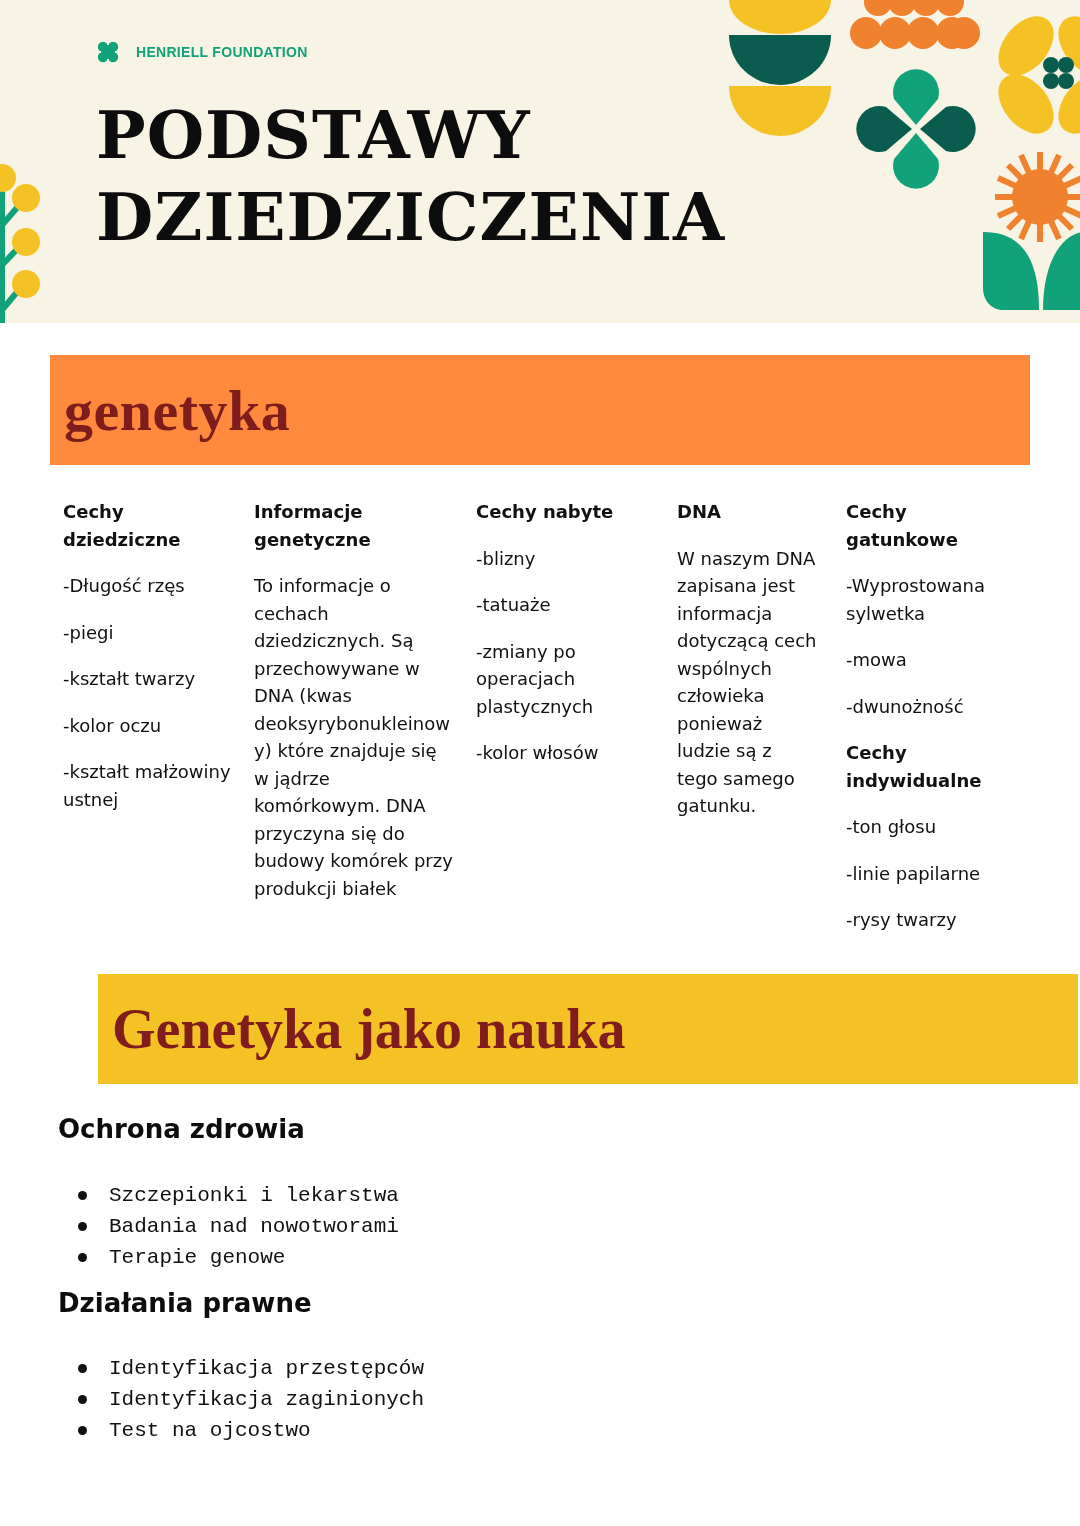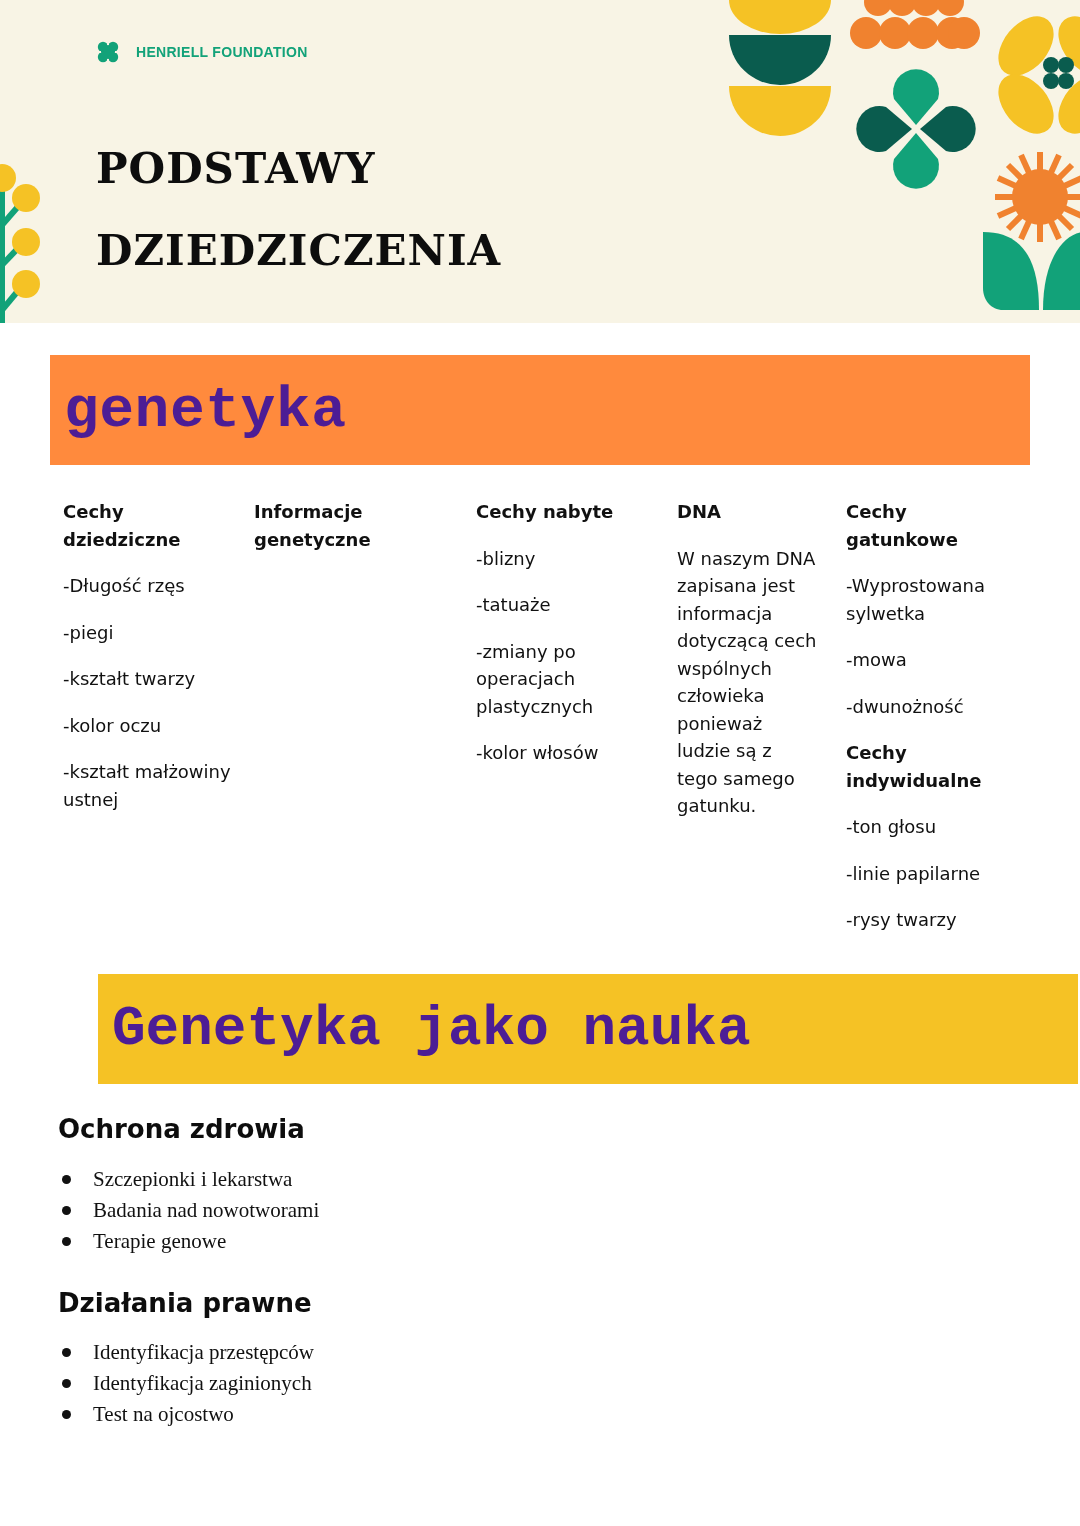--- a/index.html
+++ b/index.html
@@ -14,58 +14,58 @@
     background: #f8f4e5; overflow: hidden;
   }
   .brand {
     position: absolute; left: 96px; top: 40px; display: flex; align-items: center; gap: 16px;
   }
   .brand-label {
     font-family: "Liberation Sans", sans-serif; font-weight: 700; font-size: 14px;
     letter-spacing: 0.3px; color: #12a279;
   }
   .title {
-    position: absolute; left: 96px; top: 128px; margin: 0;
-    font-family: "DejaVu Serif", serif; font-weight: 900; font-size: 42px;
+    position: absolute; left: 96px; top: 94px; margin: 0;
+    font-family: "DejaVu Serif", serif; font-weight: 900; font-size: 66px;
     line-height: 82px; letter-spacing: 1px; color: #0d0d0d;
   }
   .title span { display: block; }
   .deco { position: absolute; }
 
   .banner {
     position: absolute; left: 50px; width: 980px;
     display: flex; align-items: center;
   }
   .banner-orange { top: 355px; height: 110px; background: #ff8a3d; }
   .banner-yellow { top: 974px; height: 110px; background: #f5c225; margin-left: 48px; }
   .banner h2 {
     margin: 0 0 0 14px;
-    font-family: Liberation Mono, monospace; font-weight: 900; color: #4c1d95;
+    font-family: Liberation Serif, serif; font-weight: 900; color: #7f1d1d;
   }
   .banner-orange h2 { font-size: 58px; letter-spacing: 0.5px; }
   .banner-yellow h2 { font-size: 56px; letter-spacing: 0px; }
 
   .col {
     position: absolute; top: 498px;
     font-family: "DejaVu Sans", sans-serif; font-size: 18px; line-height: 27.5px;
     color: #111;
   }
   .col h3 {
     margin: 0 0 19px 0; font-size: 18px; font-weight: 700; line-height: 27.5px;
   }
   .col .item { margin: 12px 0 19px 0; }
   .col p { margin: 0; }
 
   .sub-heading {
     position: absolute; left: 50px; margin: 8px;
     font-family: "DejaVu Sans", sans-serif; font-weight: 700; font-size: 26px; color: #0d0d0d;
   }
   .bullets {
-    position: absolute; left: 62px; margin: 0; padding: 0; list-style: none;
-    font-family: Liberation Serif, serif; font-size: 21px; line-height: 31px; color: #111;
+    position: absolute; left: 62px; margin: 16px; padding: 0; list-style: none;
+    font-family: Liberation Mono, monospace; font-size: 21px; line-height: 31px; color: #111;
   }
   .bullets li { display: flex; align-items: center; }
   .bullet-dot {
     width: 9px; height: 9px; border-radius: 50%; background: #111; margin-right: 22px; flex: none;
   }
 </style>
 </head>
 <body>
 
 <div class="header">
@@ -177,20 +177,21 @@
   <h3>Cechy dziedziczne</h3>
   <div class="item">-Długość rzęs</div>
   <div class="item">-piegi</div>
   <div class="item">-kształt twarzy</div>
   <div class="item">-kolor oczu</div>
   <div class="item">-kształt małżowiny ustnej</div>
 </div>
 
 <div class="col" style="left:254px;width:200px;word-break:break-word">
   <h3>Informacje genetyczne</h3>
+  <p>To informacje o cechach dziedzicznych. Są przechowywane w DNA (kwas deoksyrybonukleinowy) które znajduje się w jądrze komórkowym. DNA przyczyna się do budowy komórek przy produkcji białek</p>
 </div>
 
 <div class="col" style="left:476px;width:160px">
   <h3>Cechy nabyte</h3>
   <div class="item">-blizny</div>
   <div class="item">-tatuaże</div>
   <div class="item">-zmiany po operacjach plastycznych</div>
   <div class="item">-kolor włosów</div>
 </div>
 

